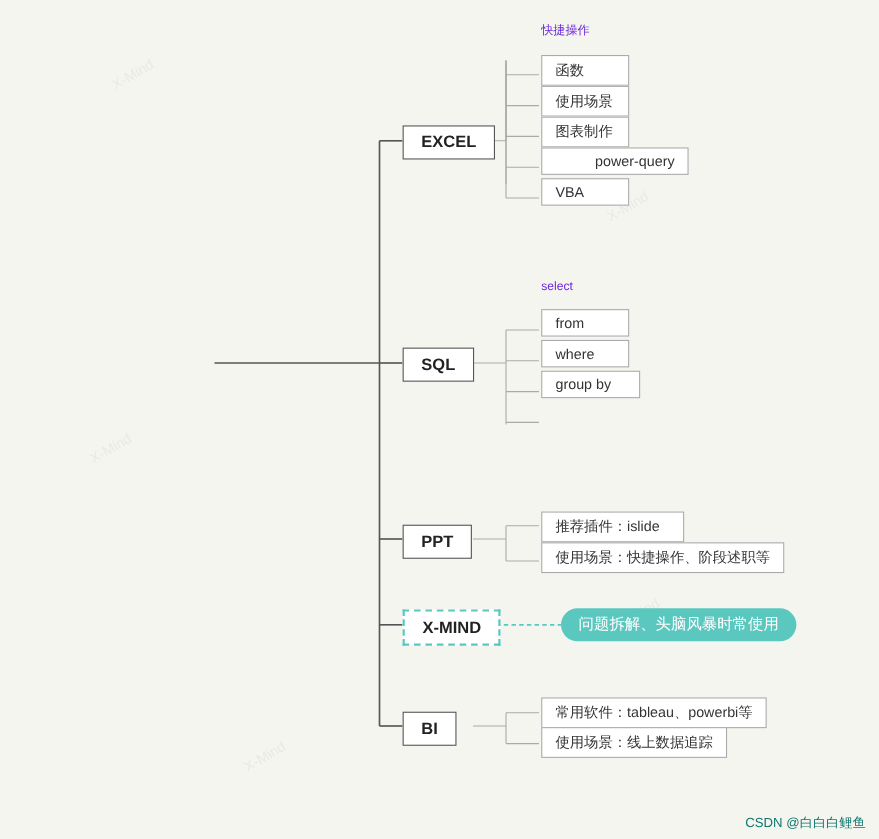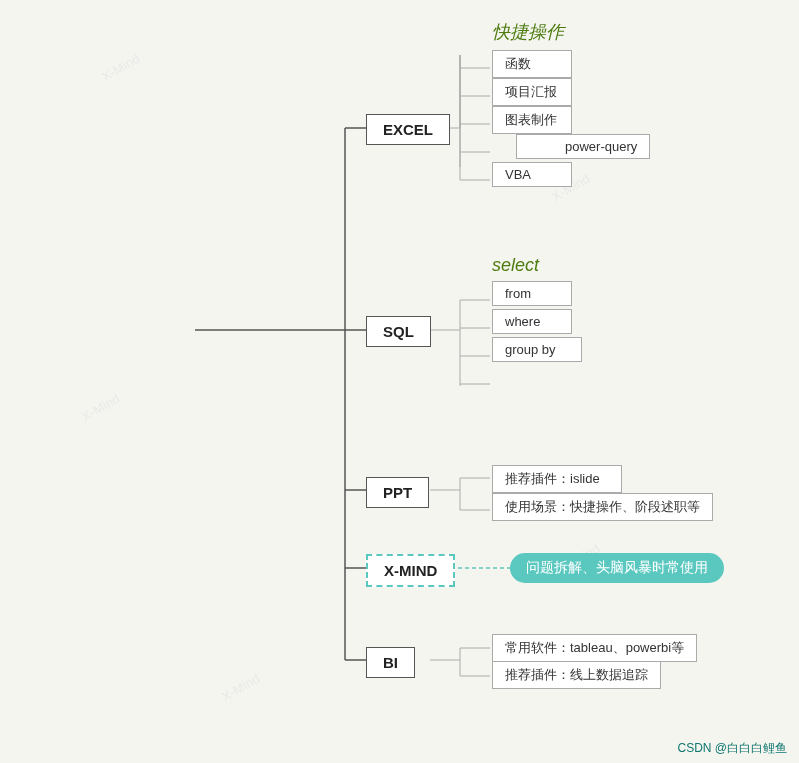--- a/index.html
+++ b/index.html
@@ -90,24 +90,23 @@
       color: #fff;
       border-radius: 20px;
       padding: 6px 16px;
       font-size: 14px;
       z-index: 2;
       white-space: nowrap;
     }
 
     .section-label {
       position: absolute;
-      font-size: 18px;
-      color: #4d7c0f;
-      z-index: 2;
-      font-style: italic;
+      font-size: 11px;
+      color: #6d28d9;
+      z-index: 2;
     }
 
     .csdn-label {
       position: absolute;
       bottom: 6px;
       right: 12px;
       font-size: 12px;
       color: #0f766e;
       z-index: 2;
     }
@@ -174,26 +173,26 @@
   <div class="cat-node" style="left:366px; top:114px;">
     <span>EXCEL</span>
   </div>
 
   <div class="section-label" style="left:492px; top:20px;">快捷操作</div>
 
   <div class="leaf-item" style="left:492px; top:50px; min-width:80px;">
     <span>函数</span>
   </div>
   <div class="leaf-item" style="left:492px; top:78px; min-width:80px;">
-    <span>项目汇报</span>
+    <span>使用场景</span>
   </div>
   <div class="leaf-item" style="left:492px; top:106px; min-width:80px;">
     <span>图表制作</span>
   </div>
-  <div class="leaf-item" style="left:516px; top:134px; min-width:100px;padding-left:48px;">
+  <div class="leaf-item" style="left:492px; top:134px; min-width:100px;padding-left:48px;">
     <span>power-query</span>
   </div>
   <div class="leaf-item" style="left:492px; top:162px; min-width:80px;">
     <span>VBA</span>
   </div>
 
   <div class="cat-node" style="left:366px; top:316px;">
     <span>SQL</span>
   </div>
 
@@ -229,20 +228,20 @@
   </div>
 
   <div class="cat-node" style="left:366px; top:647px;">
     <span>BI</span>
   </div>
 
   <div class="leaf-item" style="left:492px; top:634px; min-width:190px;">
     <span>常用软件：tableau、powerbi等</span>
   </div>
   <div class="leaf-item" style="left:492px; top:661px; min-width:160px;">
-    <span>推荐插件：线上数据追踪</span>
+    <span>使用场景：线上数据追踪</span>
   </div>
 
   <div class="csdn-label">
     <span>CSDN @白白白鲤鱼</span>
   </div>
 
 </div>
 
 </body></html>

